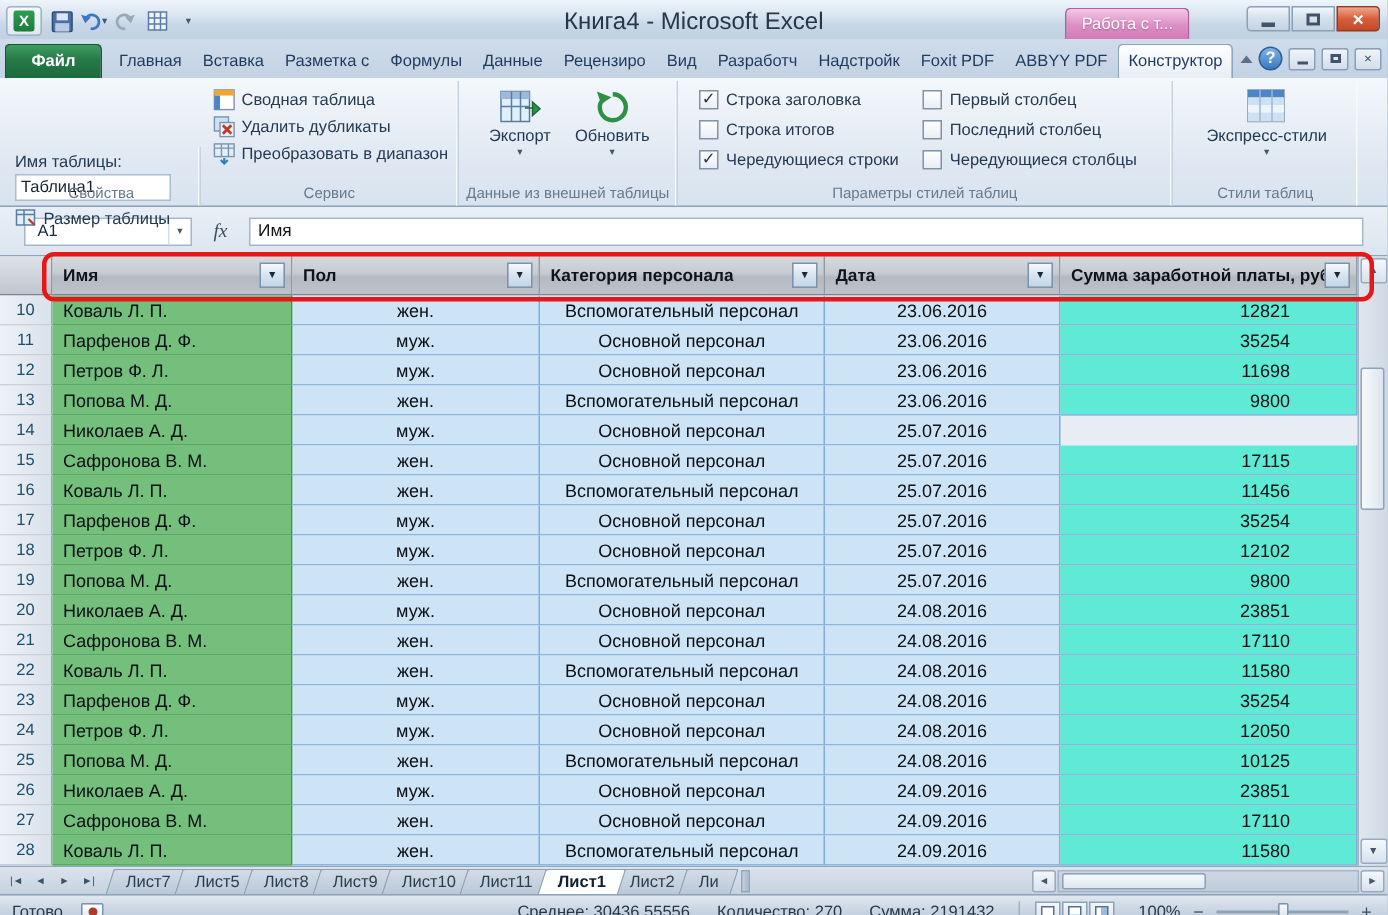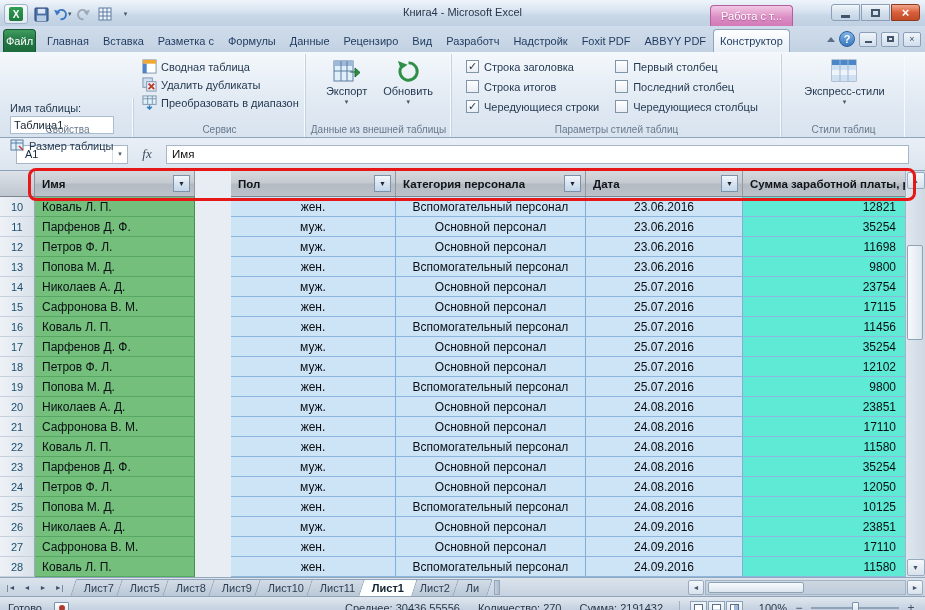--- a/index.html
+++ b/index.html
@@ -7,32 +7,32 @@
 body{font-family:"Liberation Sans","DejaVu Sans",sans-serif;font-size:12px;background:#98a8bc;overflow:hidden;}
 .window{width:925px;height:610px;display:flex;flex-direction:column;background:#c7d5e4;}
 
 
 .titlebar{height:26px;position:relative;background:linear-gradient(#eef4fa 0%,#dae5f1 40%,#c9d8e8 60%,#bfd0e2 100%);display:flex;align-items:center;padding:2px 4px 0 4px;flex:none;}
 .app-btn{width:24px;height:20px;border-radius:3px;background:linear-gradient(#f7fafc,#dfe9f2);border:1px solid #9fb2c6;display:flex;align-items:center;justify-content:center;margin-right:4px;}
 .xl-logo{width:14px;height:14px;background:linear-gradient(#2f9e52,#1d7a3c);border-radius:2px;color:#fff;font-size:10px;font-weight:bold;display:flex;align-items:center;justify-content:center;}
 .qat{display:flex;align-items:center;gap:3px;}
 .qat-btn{height:18px;min-width:18px;display:flex;align-items:center;justify-content:center;border-radius:2px;}
 .qat-dd{font-size:7px;color:#44566b;}
-.tb-title{position:absolute;left:50%;top:6px;transform:translateX(-50%);font-size:11px;color:#27364a;white-space:nowrap;}
+.tb-title{position:absolute;left:50%;top:6px;transform:translateX(-50%);font-size:16px;color:#27364a;white-space:nowrap;}
 .ctx-tab{position:absolute;right:132px;top:5px;height:21px;padding:0 10px;border-radius:4px 4px 0 0;background:linear-gradient(#f2c9e4,#dc8fc4 55%,#d27ab8);border:1px solid #b45f9d;border-bottom:none;font-size:11px;color:#fff;display:flex;align-items:center;text-shadow:0 1px 1px rgba(120,40,100,.5);white-space:nowrap;}
 .win-controls{position:absolute;right:5px;top:4px;display:flex;gap:1px;}
 .win-btn{width:29px;height:17px;border:1px solid #8ba0b8;background:linear-gradient(#f2f7fb,#d4e0ec 50%,#c4d3e3);display:flex;align-items:center;justify-content:center;}
 .win-btn.min{border-radius:3px 0 0 3px;}
 .win-btn.close{border-radius:0 3px 3px 0;background:linear-gradient(#f2a58c,#d95f3b 50%,#c14a28);border-color:#8f3b20;color:#fff;font-weight:bold;font-size:13px;}
 .glyph-min{width:9px;height:3px;background:#42546a;margin-top:8px;}
 .glyph-max{width:9px;height:8px;border:2px solid #42546a;}
 
 
 .tabsrow{height:26px;background:linear-gradient(#cfdceb,#c3d2e3);display:flex;align-items:flex-end;padding:0 0 0 3px;position:relative;flex:none;overflow:hidden;}
-.file-tab{height:23px;padding:0 2px;background:linear-gradient(#3f9e5f,#267947 45%,#1c6b3c);border:1px solid #155731;border-bottom:none;border-radius:4px 4px 0 0;color:#fff;font-size:11px;font-weight:normal;display:flex;align-items:center;margin-right:4px;flex:none;}
+.file-tab{height:23px;padding:0 17px;background:linear-gradient(#3f9e5f,#267947 45%,#1c6b3c);border:1px solid #155731;border-bottom:none;border-radius:4px 4px 0 0;color:#fff;font-size:11px;font-weight:bold;display:flex;align-items:center;margin-right:4px;flex:none;}
 .rtab-strip{display:flex;align-items:flex-end;height:100%;}
 .rtab{height:23px;padding:0 6px;display:flex;align-items:center;font-size:11px;color:#1e3a5f;border:1px solid transparent;border-bottom:none;border-radius:4px 4px 0 0;white-space:nowrap;}
 .rtab.active{background:linear-gradient(#fefefe,#f0f5fa 60%,#e7eef6);border-color:#8fa5bb;}
 .tabsrow-right{position:absolute;right:4px;top:5px;display:flex;align-items:center;gap:4px;}
 .caret-up{width:0;height:0;border-left:4px solid transparent;border-right:4px solid transparent;border-bottom:5px solid #5a7086;}
 .help-btn{width:16px;height:16px;border-radius:50%;background:linear-gradient(#7fb3e8,#3b79bd);border:1px solid #2d5f99;color:#fff;font-size:11px;font-weight:bold;display:flex;align-items:center;justify-content:center;}
 .mini-btn{width:18px;height:15px;border:1px solid #8ba0b8;border-radius:2px;background:linear-gradient(#eef4fa,#d2deeb);display:flex;align-items:center;justify-content:center;font-size:9px;color:#42546a;}
 
 
 .ribbon{height:86px;background:linear-gradient(#f4f8fc,#e2eaf3 55%,#d8e3ef);border-bottom:1px solid #8fa3b8;display:flex;padding:2px 0 0 2px;flex:none;}
@@ -61,21 +61,21 @@
 .fcontent{flex:1;height:19px;background:#fff;border:1px solid #a4b6c8;font-size:11.5px;padding:0 5px;display:flex;align-items:center;color:#111;}
 
 
 .grid{position:relative;height:406px;background:#e8edf3;flex:none;}
 .hstrip{height:26px;display:flex;}
 .hcorner{width:35px;height:26px;background:linear-gradient(#dde2e8,#bfc6cf);border-right:1px solid #8d949d;border-bottom:1px solid #7d848d;flex:none;}
 .hcell{height:26px;background:linear-gradient(#d6dade 0%,#c6cbd1 45%,#b4bac2 55%,#bdc3ca 100%);border-right:1px solid #9298a2;border-bottom:1px solid #7d848d;display:flex;align-items:center;padding:0 4px 0 7px;font-size:11.5px;font-weight:bold;color:#101418;flex:none;overflow:hidden;}
 .htext{white-space:nowrap;overflow:hidden;}
 .filter-btn{margin-left:auto;flex:none;width:17px;height:17px;border:1px solid #7d93ab;background:linear-gradient(#f4f8fc,#d7e3f0 50%,#c3d6e9);display:flex;align-items:center;justify-content:center;}
 .farrow{font-size:7px;color:#1c2733;}
-.col0{width:160px;}.col1{width:165px;margin-left:36px;}.col2{width:190px;}.col3{width:157px;}.col4{width:198px;}
+.col0{width:160px;}.col1{width:165px;}.col2{width:190px;}.col3{width:157px;}.col4{width:198px;}
 .trow{display:flex;height:20px;}
 .rownum{width:35px;background:linear-gradient(90deg,#eef2f7,#d9e1ea);border-right:1px solid #9aa9ba;border-bottom:1px solid #c6d0dc;font-size:11px;color:#1a4f6e;display:flex;align-items:center;justify-content:center;flex:none;}
 .cell{display:flex;align-items:center;font-size:12px;color:#0a0f14;overflow:hidden;white-space:nowrap;flex:none;}
 .c-name{background:#74bf7c;border-right:1px solid #3f9150;border-bottom:1px solid #57a862;padding-left:7px;}
 .c-blue{background:#cde3f6;border-right:1px solid #7fafda;border-bottom:1px solid #8cb6de;justify-content:center;}
 .c-sum{background:#5eead4;border-right:1px solid #7fafda;border-bottom:1px solid #8cb6de;justify-content:flex-end;padding-right:44px;}
 .redbox{position:absolute;left:28px;top:-3px;width:888px;height:33px;border:3px solid #e51717;border-radius:8px;z-index:30;pointer-events:none;}
 .vscroll{position:absolute;right:0;top:0;width:20px;height:406px;background:linear-gradient(90deg,#dfe6ee,#cfd9e4);border-left:1px solid #a5b4c5;display:flex;flex-direction:column;align-items:center;z-index:5;}
 .vs-btn{width:18px;height:17px;margin:1px 0;border:1px solid #98aabf;border-radius:2px;background:linear-gradient(#f4f8fb,#d8e2ec);display:flex;align-items:center;justify-content:center;font-size:7px;color:#44566b;flex:none;}
 .vs-track{flex:1;width:100%;position:relative;}
@@ -424,21 +424,20 @@
     <div class="rcell cell c-blue col2">Вспомогательный персонал</div>
     <div class="rcell cell c-blue col3">23.06.2016</div>
     <div class="rcell cell c-sum col4">9800</div>
   </div>
         <div class="trow">
     <div class="rcell rownum">14</div>
     <div class="rcell cell c-name col0">Николаев А. Д.</div>
     <div class="rcell cell c-blue col1">муж.</div>
     <div class="rcell cell c-blue col2">Основной персонал</div>
     <div class="rcell cell c-blue col3">25.07.2016</div>
-    <div class="rcell cell c-sum col4">23754</div>
   </div>
         <div class="trow">
     <div class="rcell rownum">15</div>
     <div class="rcell cell c-name col0">Сафронова В. М.</div>
     <div class="rcell cell c-blue col1">жен.</div>
     <div class="rcell cell c-blue col2">Основной персонал</div>
     <div class="rcell cell c-blue col3">25.07.2016</div>
     <div class="rcell cell c-sum col4">17115</div>
   </div>
         <div class="trow">

